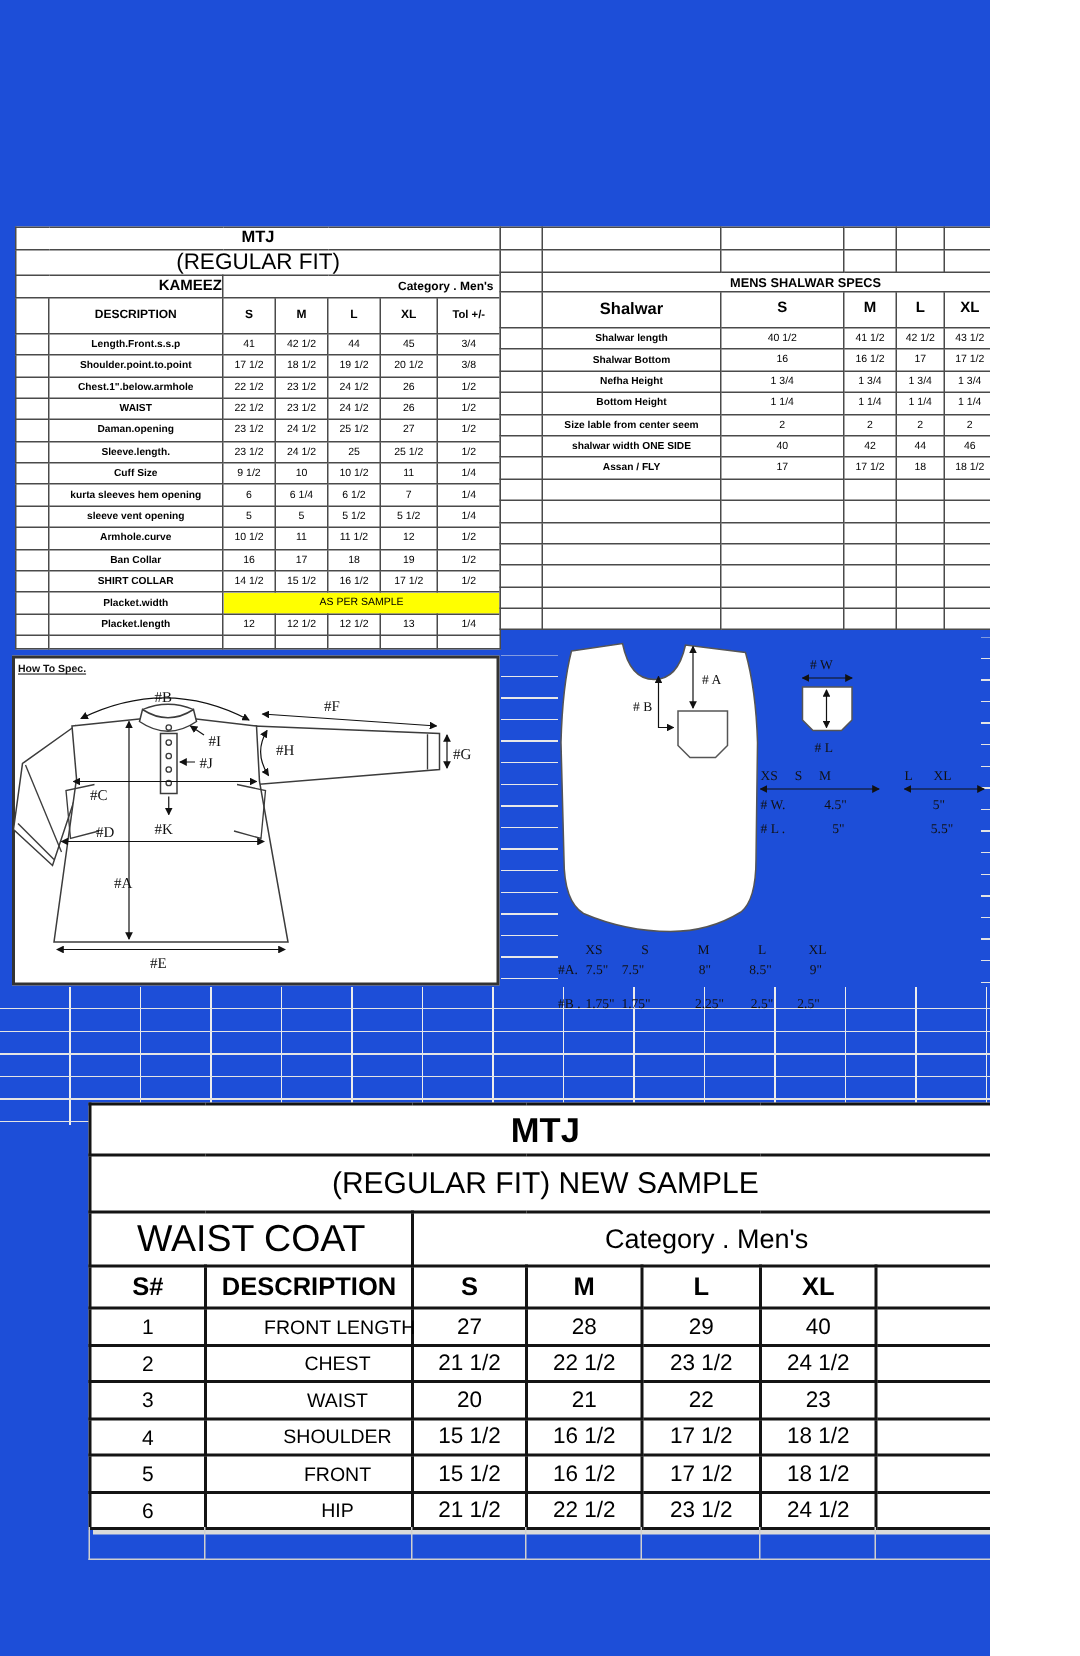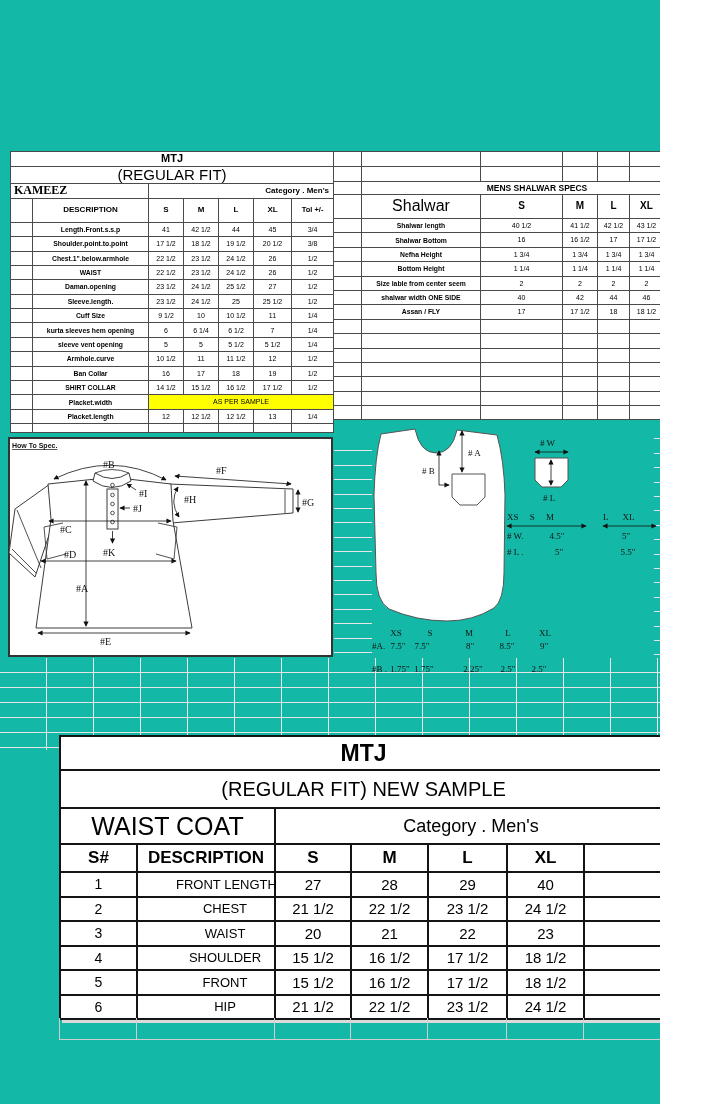--- a/index.html
+++ b/index.html
@@ -1,16 +1,16 @@
 <!DOCTYPE html>
 <html><head>
 <meta charset="utf-8">
 <style>
   html,body{margin:0;padding:0;background:#fff;}
-  .canvas{position:relative;width:660px;height:1104px;background:#14b8a6;overflow:hidden;
+  .canvas{position:relative;width:660px;height:1104px;background:#1d4ed8;overflow:hidden;
           font-family:"Liberation Sans",sans-serif;color:#000;}
   
   .grid{position:absolute;pointer-events:none;}
   .grid-mid{left:0;top:658px;width:712px;height:92px;
     background-image:repeating-linear-gradient(to bottom,transparent 0 14px,#e4e4e4 14px 15px),
                      repeating-linear-gradient(to right,transparent 0 46px,#ececec 46px 47px);}
   .grid-right{left:654px;top:425px;width:66px;height:233px;
     background-image:repeating-linear-gradient(to bottom,transparent 0 13.4px,#e4e4e4 13.4px 14.4px),
                      repeating-linear-gradient(to right,transparent 0 30px,#ececec 30px 31px);}
   .grid-gap{left:334px;top:437px;width:38px;height:220px;
@@ -22,26 +22,26 @@
            line-height:1.05;white-space:nowrap;overflow:hidden;}
   .spec tr{height:14.4px;}
   .spec tr.h15{height:15px;} .spec tr.h14{height:13px;margin-top:12px;} .spec tr.h24{height:24px;}
   .spec tbody.tope tr{height:15px;}
   .spec tbody.tailk tr{height:9px;}
   .spec td.d{font-weight:bold;font-size:6.8px;}
   .spec td.v{font-size:7px;}
   .spec td.hl{background:#ffff00;font-size:7px;}
   .kameez .t1{font-weight:bold;font-size:11px;}
   .kameez .t2{font-size:15px;}
-  .kameez .nm{font-weight:bold;font-size:12px;text-align:left;padding-left:3px;font-family:Liberation Serif, serif;}
+  .kameez .nm{font-weight:bold;font-size:10px;text-align:right;padding-left:3px;}
   .kameez .cat{font-weight:bold;font-size:8px;text-align:right;padding-right:4px;}
   .kameez .hd td{font-weight:bold;font-size:8px;}
   .kameez .hd td.tolh{font-size:7.5px;}
   .shalwar .t1{font-weight:bold;font-size:8.5px;}
-  .shalwar .hd td.nm2{font-weight:normal;font-size:16px;}
+  .shalwar .hd td.nm2{font-weight:bold;font-size:11px;}
   .shalwar .hd td.sz{font-weight:bold;font-size:10px;}
   .shalwar .hd td.tolh2{font-weight:bold;font-size:9.5px;}
 
   
   table.wc{position:absolute;border-collapse:collapse;table-layout:fixed;background:#fff;
            box-shadow:3px 3px 0 #dadada;}
   .wc td{border:2px solid #141414;text-align:center;vertical-align:middle;padding:0;white-space:nowrap;}
   .wc tr.r1{height:34px;} .wc tr.r2{height:38px;} .wc tr.r3{height:36px;} .wc tr.r4{height:28px;}
   .wc tbody.data tr{height:24.5px;}
   .wc .t1{font-weight:bold;font-size:23px;}

